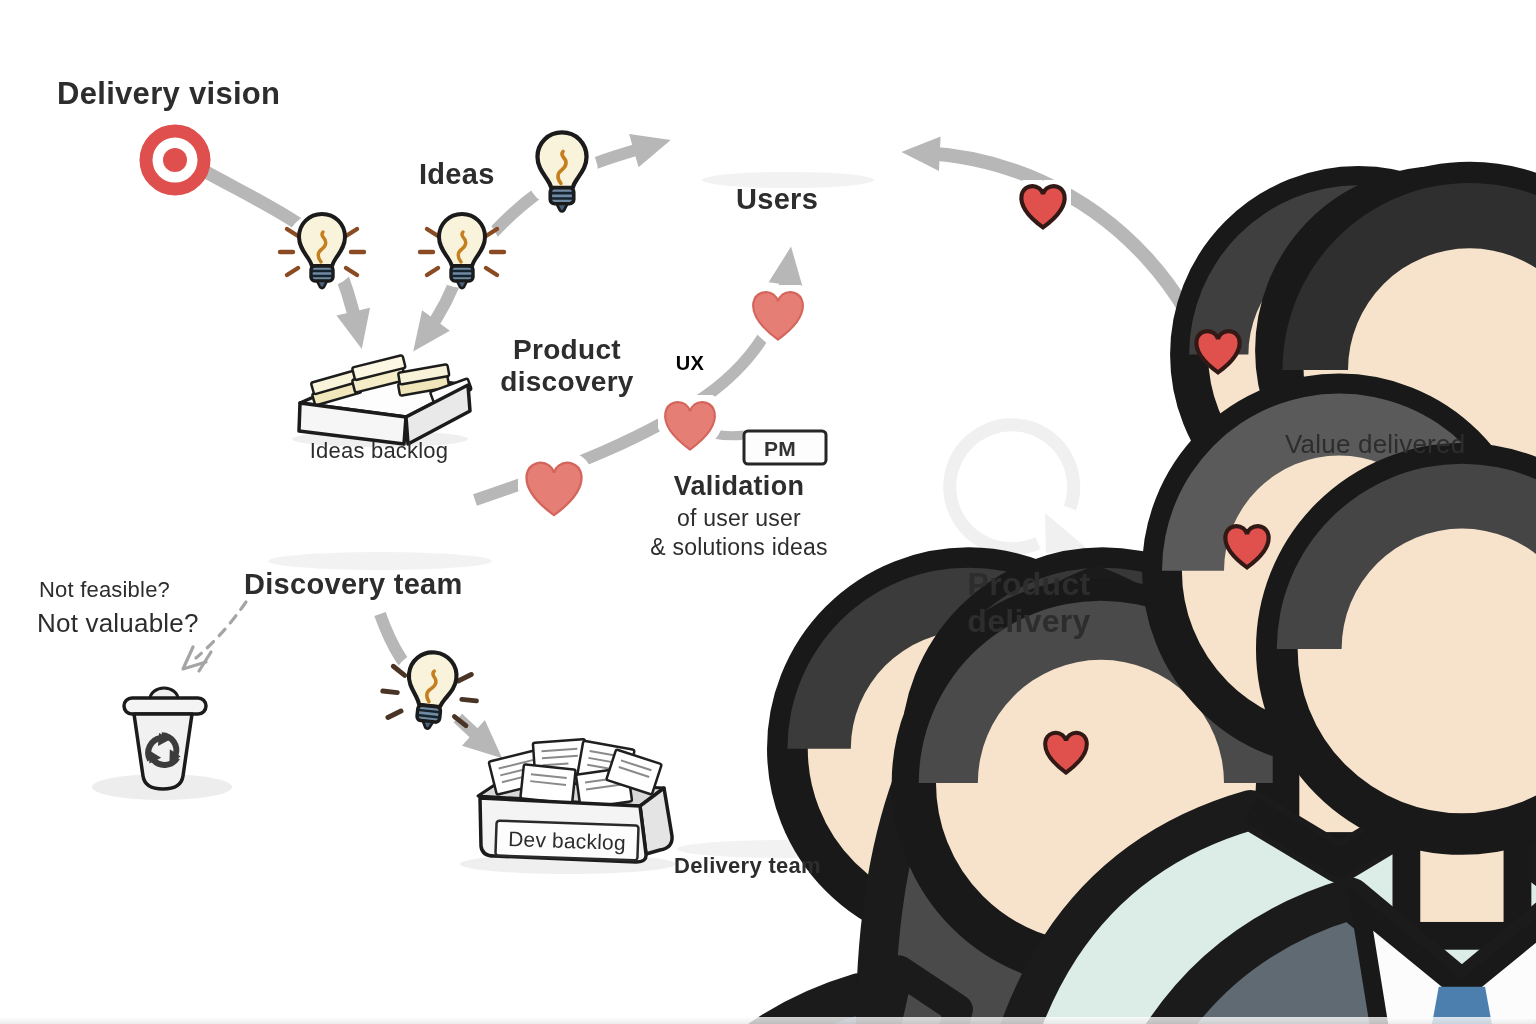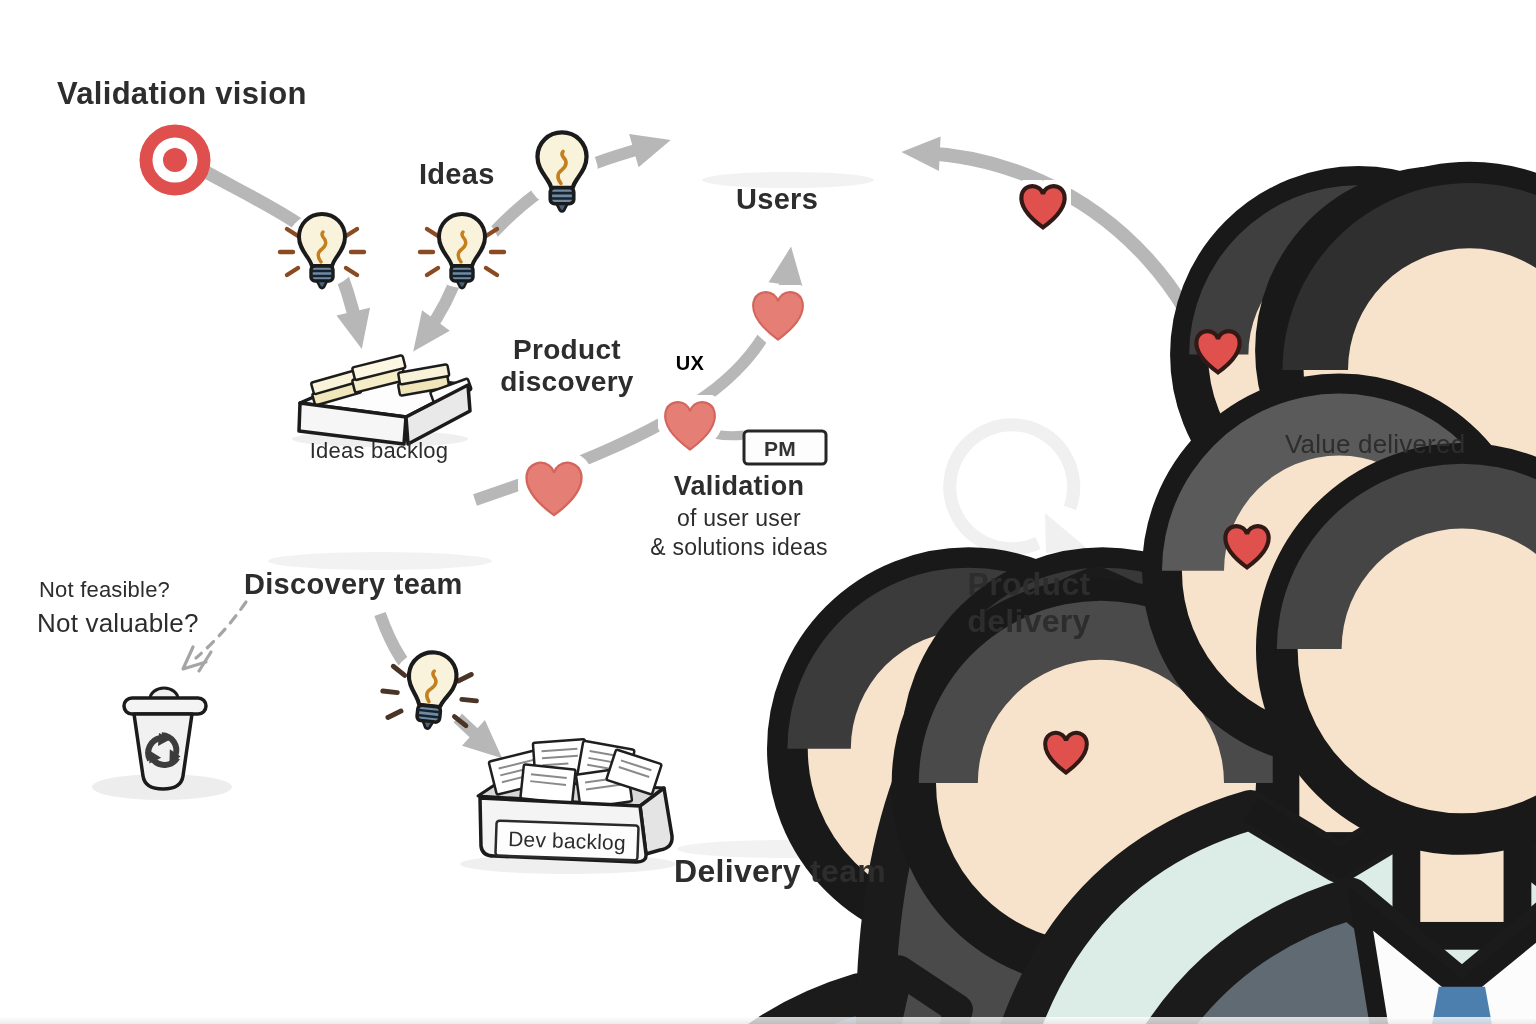--- a/index.html
+++ b/index.html
@@ -251,21 +251,21 @@
 
   <use href="#heart" class="heart-solid" x="1015" y="180" width="56" height="52"></use>
   <use href="#heart" class="heart-solid" x="1190" y="325" width="56" height="52"></use>
   <use href="#heart" class="heart-solid" x="1219" y="520" width="56" height="52"></use>
   <use href="#heart" class="heart-solid" x="1039" y="727" width="54" height="50"></use>
   <use href="#heart" class="heart-pink" x="746" y="285" width="64" height="60"></use>
   <use href="#heart" class="heart-pink" x="658" y="395" width="64" height="60"></use>
   <use href="#heart" class="heart-pink" x="518" y="455" width="72" height="66"></use>
 </svg>
 
-<div class="lbl" style="left:57px;top:76px;font-size:31px;">Validation vision</div>
+<div class="lbl" style="left:57px;top:76px;font-size:31px;">Delivery vision</div>
 
 <div class="lbl" style="left:419px;top:158px;font-size:29px;">Ideas</div>
 
 <div class="lbl" style="left:736px;top:183px;font-size:29px;">Users</div>
 
 <div class="lbl wrap" style="left:488px;top:334px;width:158px;font-size:28px;">Product discovery</div>
 
 <div class="lbl reg wrap" style="left:300px;top:438px;width:158px;font-size:22px;">Ideas backlog</div>
 
 <div style="position:absolute;left:613px;top:471px;width:252px;text-align:center;">
@@ -275,21 +275,21 @@
 </div>
 
 <div class="lbl" style="left:244px;top:568px;font-size:29px;">Discovery team</div>
 
 <div class="lbl reg" style="left:39px;top:577px;font-size:22px;">Not feasible?</div>
 
 <div class="lbl reg" style="left:37px;top:609px;font-size:26px;">Not valuable?</div>
 
 <div class="lbl reg wrap" style="left:498px;top:829px;width:138px;font-size:21px;transform:rotate(2deg);">Dev backlog</div>
 
-<div class="lbl" style="left:674px;top:853px;font-size:32px;text-align:center;">Delivery team</div>
+<div class="lbl" style="left:674px;top:853px;font-size:22px;text-align:center;">Delivery team</div>
 
 <div class="lbl wrap" style="left:944px;top:566px;width:170px;font-size:32px;">Product delivery</div>
 
 <div class="lbl reg" style="left:1285px;top:430px;font-size:26px;">Value delivered</div>
 
 <div class="lbl" style="left:670px;top:352px;width:40px;text-align:center;font-size:20px;font-weight:600;color:#000000;">UX</div>
 
 <div class="lbl" style="left:746px;top:437px;width:68px;text-align:center;font-size:21px;font-weight:600;color:#333;">PM</div>
 </div>
 

